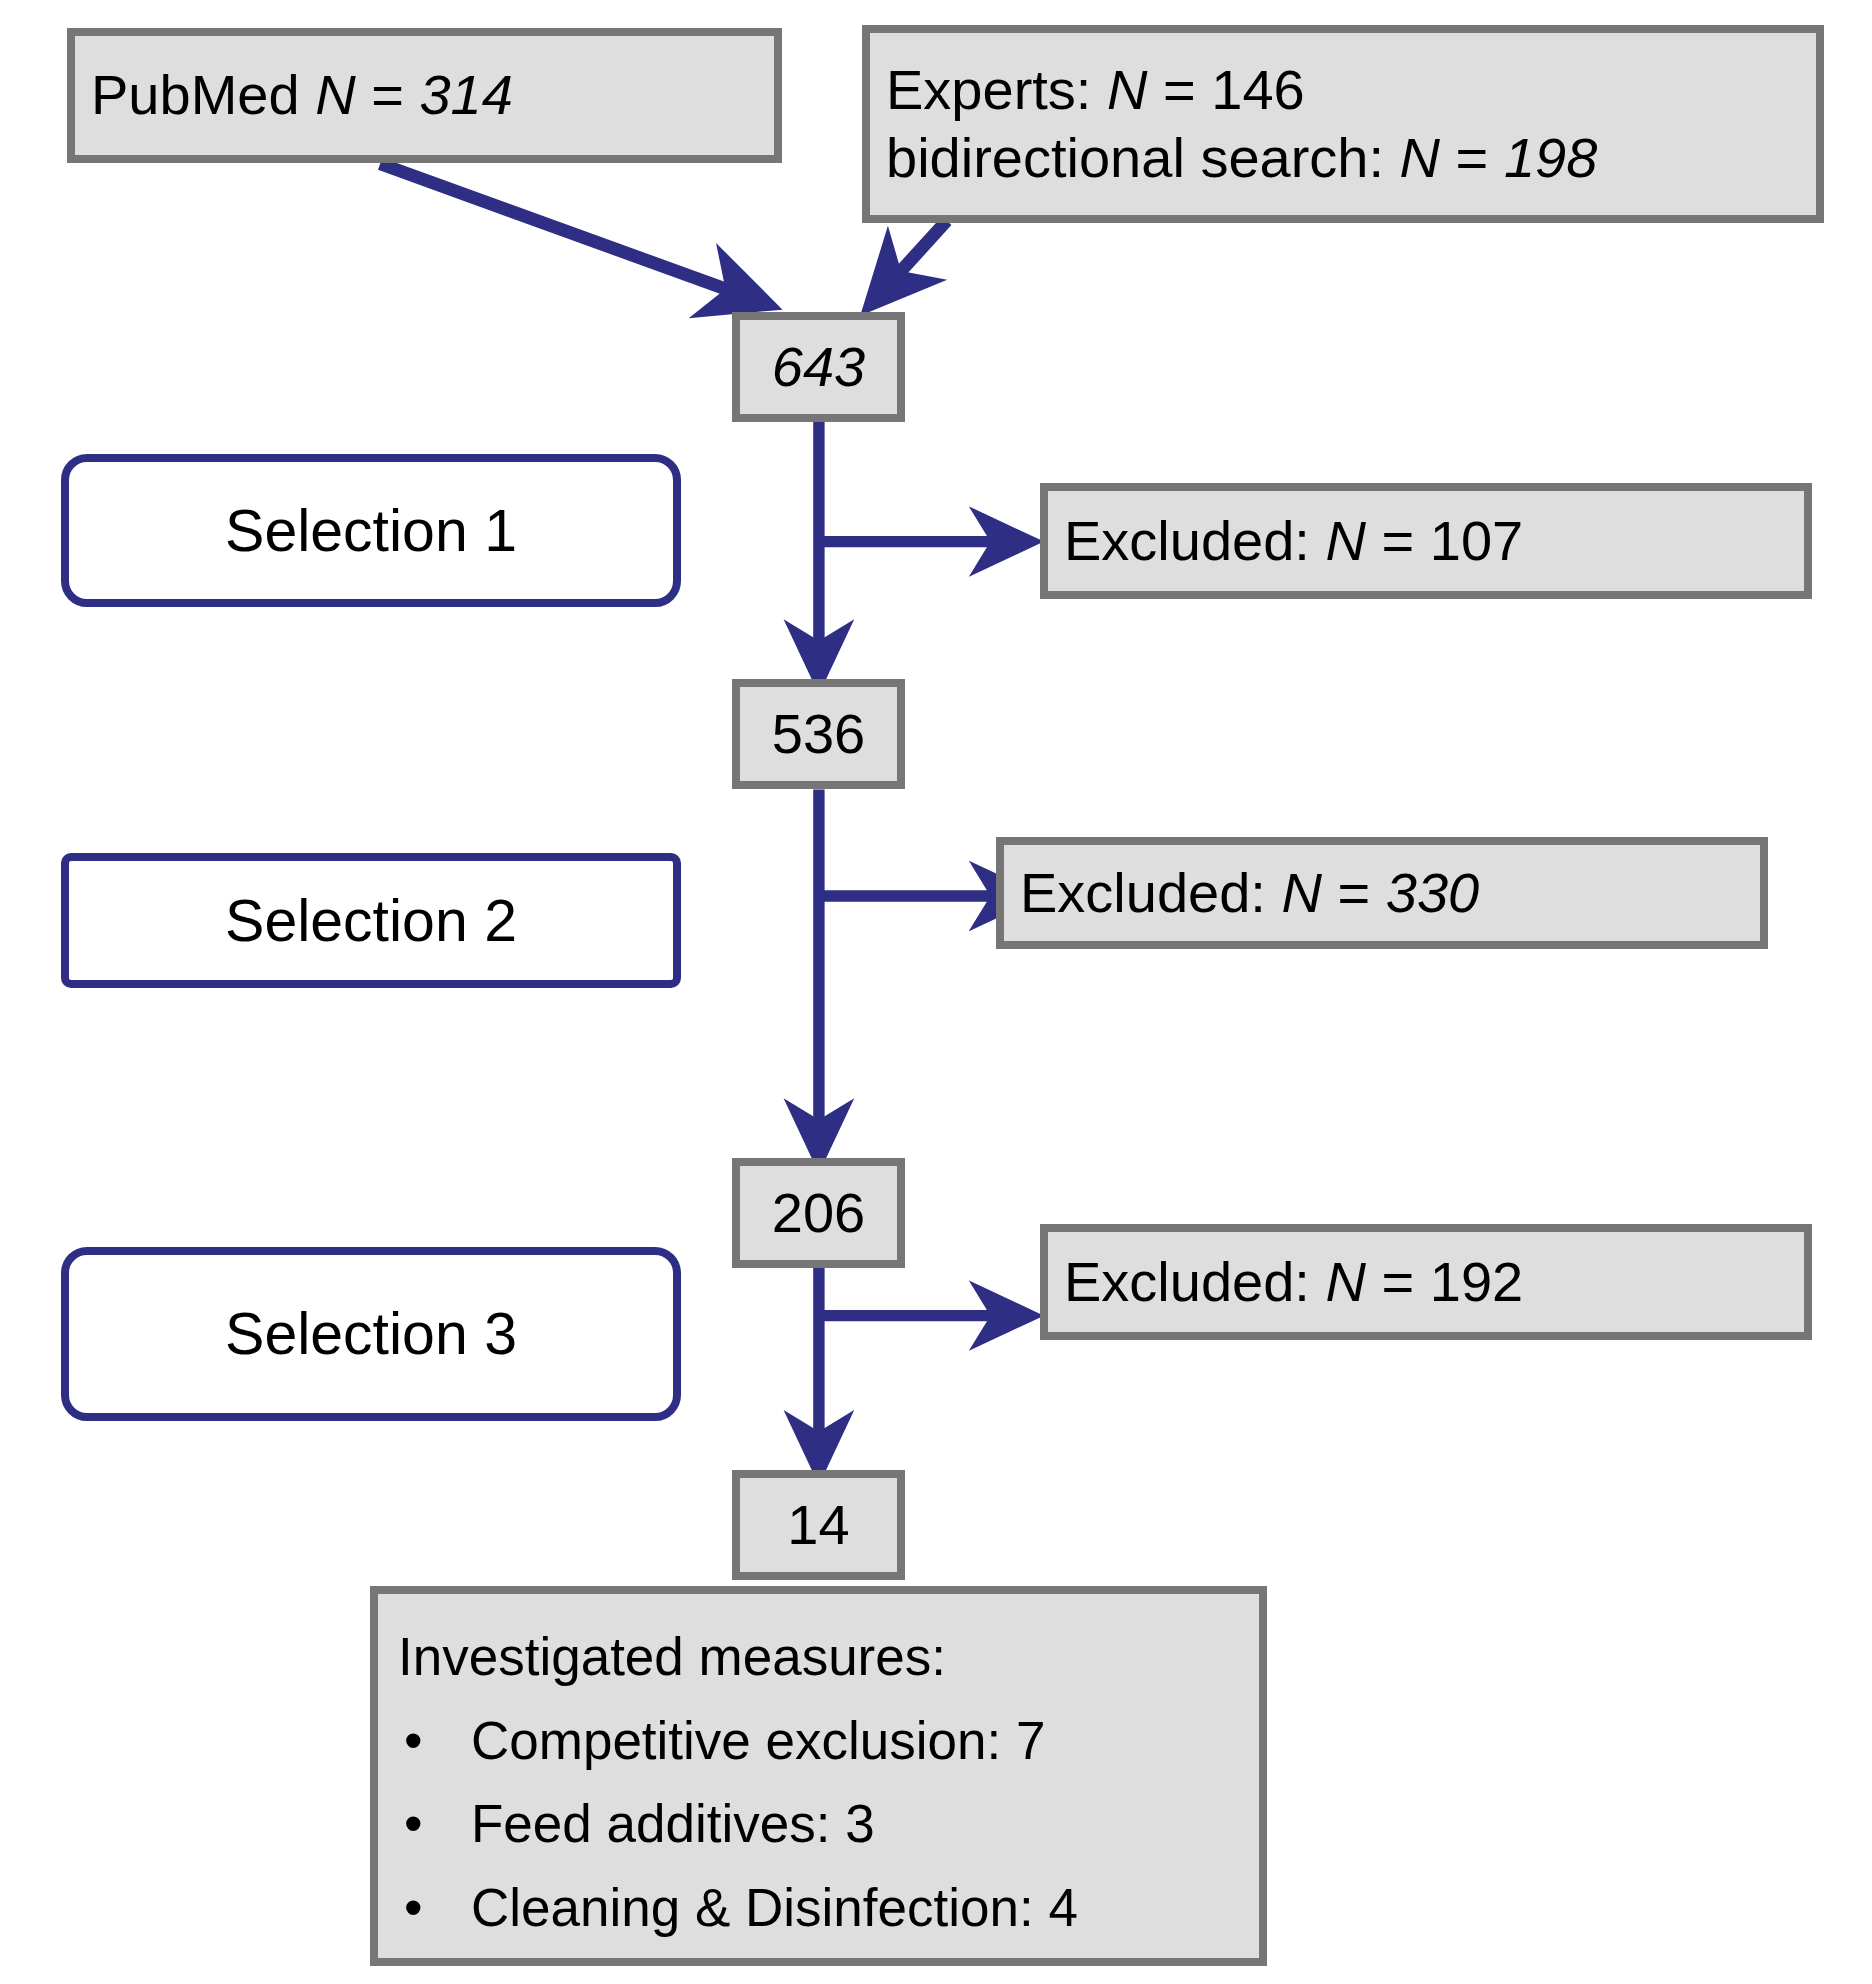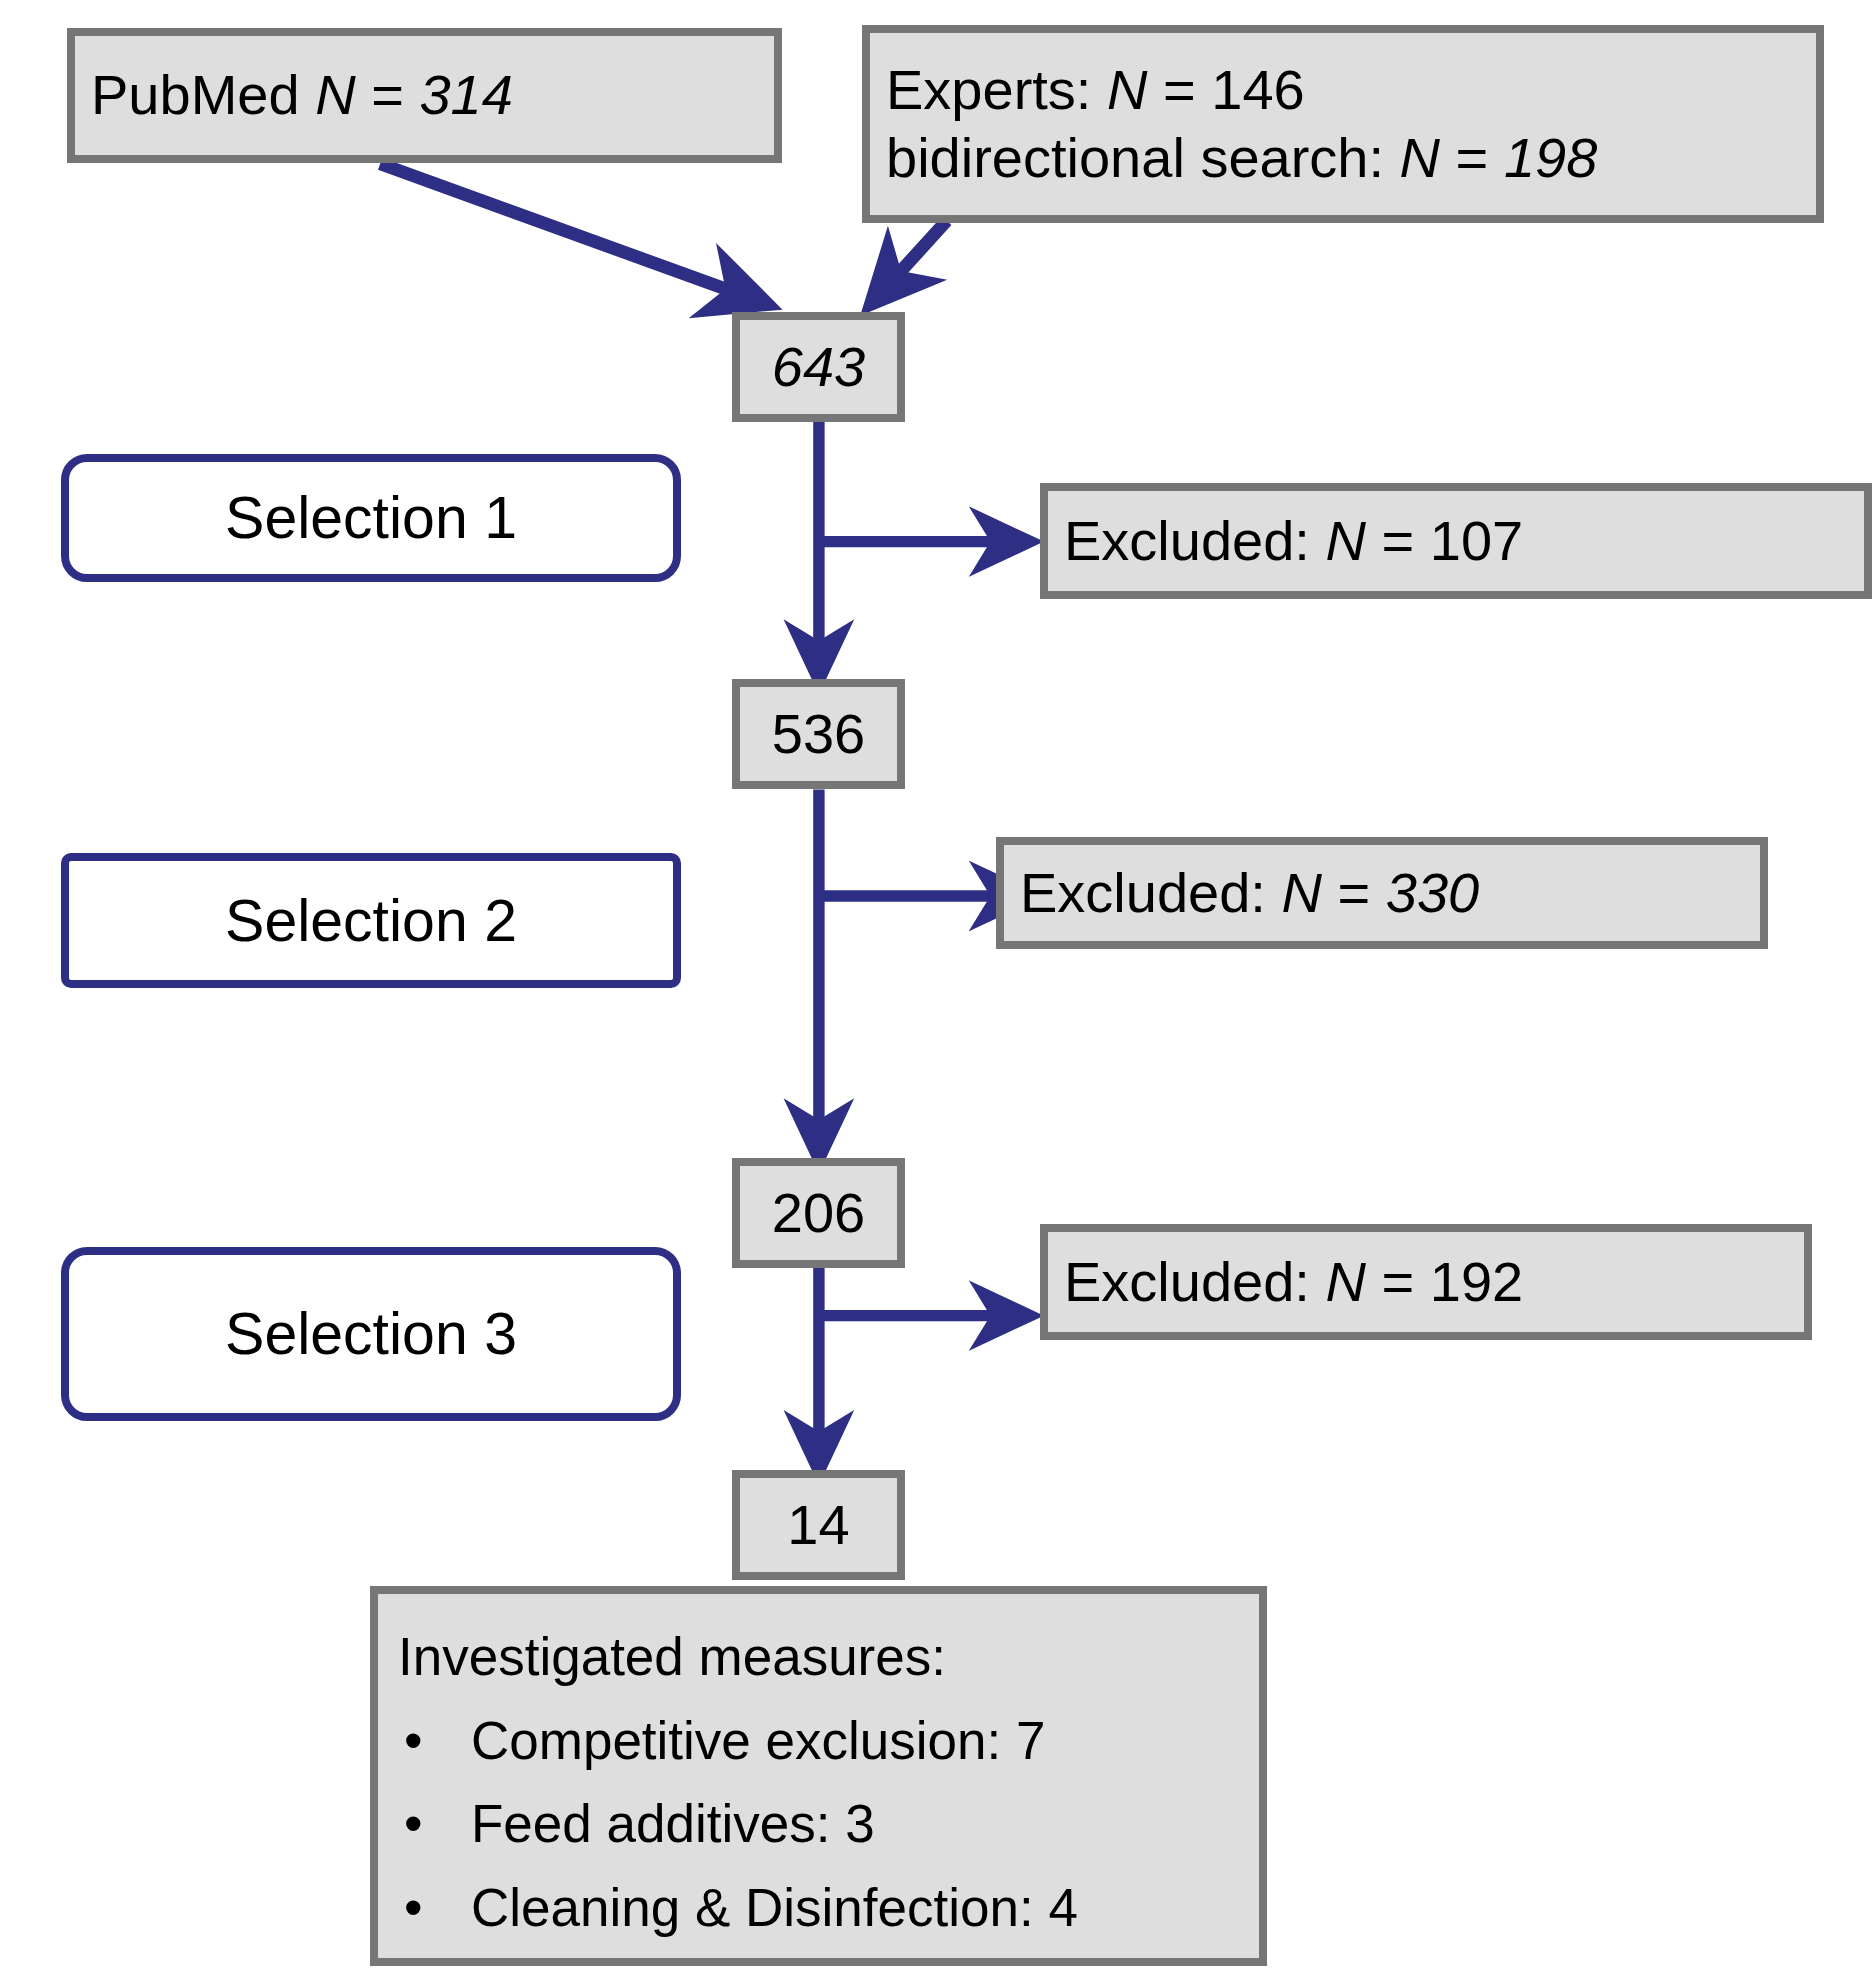--- a/index.html
+++ b/index.html
@@ -157,33 +157,33 @@
   </div>
 
   <div class="gbox center" style="left:732px; top:1158px; width:173px; height:110px;">
     <span>206</span>
   </div>
 
   <div class="gbox center" style="left:732px; top:1470px; width:173px; height:110px;">
     <span>14</span>
   </div>
 
-  <div class="sbox" style="left:61px; top:454px; width:620px; height:128px;">
+  <div class="sbox" style="left:61px; top:454px; width:620px; height:153px;">
     <span>Selection 1</span>
   </div>
 
   <div class="sbox" style="left:61px; top:853px; width:620px; height:135px;border-radius:10px;">
     <span>Selection 2</span>
   </div>
 
   <div class="sbox" style="left:61px; top:1247px; width:620px; height:174px;">
     <span>Selection 3</span>
   </div>
 
-  <div class="gbox pad" style="left:1040px; top:483px; width:832px; height:116px;">
+  <div class="gbox pad" style="left:1040px; top:483px; width:772px; height:116px;">
     <div class="inner">
       <span class="line"><span>Excluded: </span><span class="it">N</span><span> = </span><span>107</span></span>
     </div>
   </div>
 
   <div class="gbox pad" style="left:996px; top:837px; width:772px; height:112px;">
     <div class="inner">
       <span class="line"><span>Excluded: </span><span class="it">N</span><span> = </span><span class="it">330</span></span>
     </div>
   </div>

